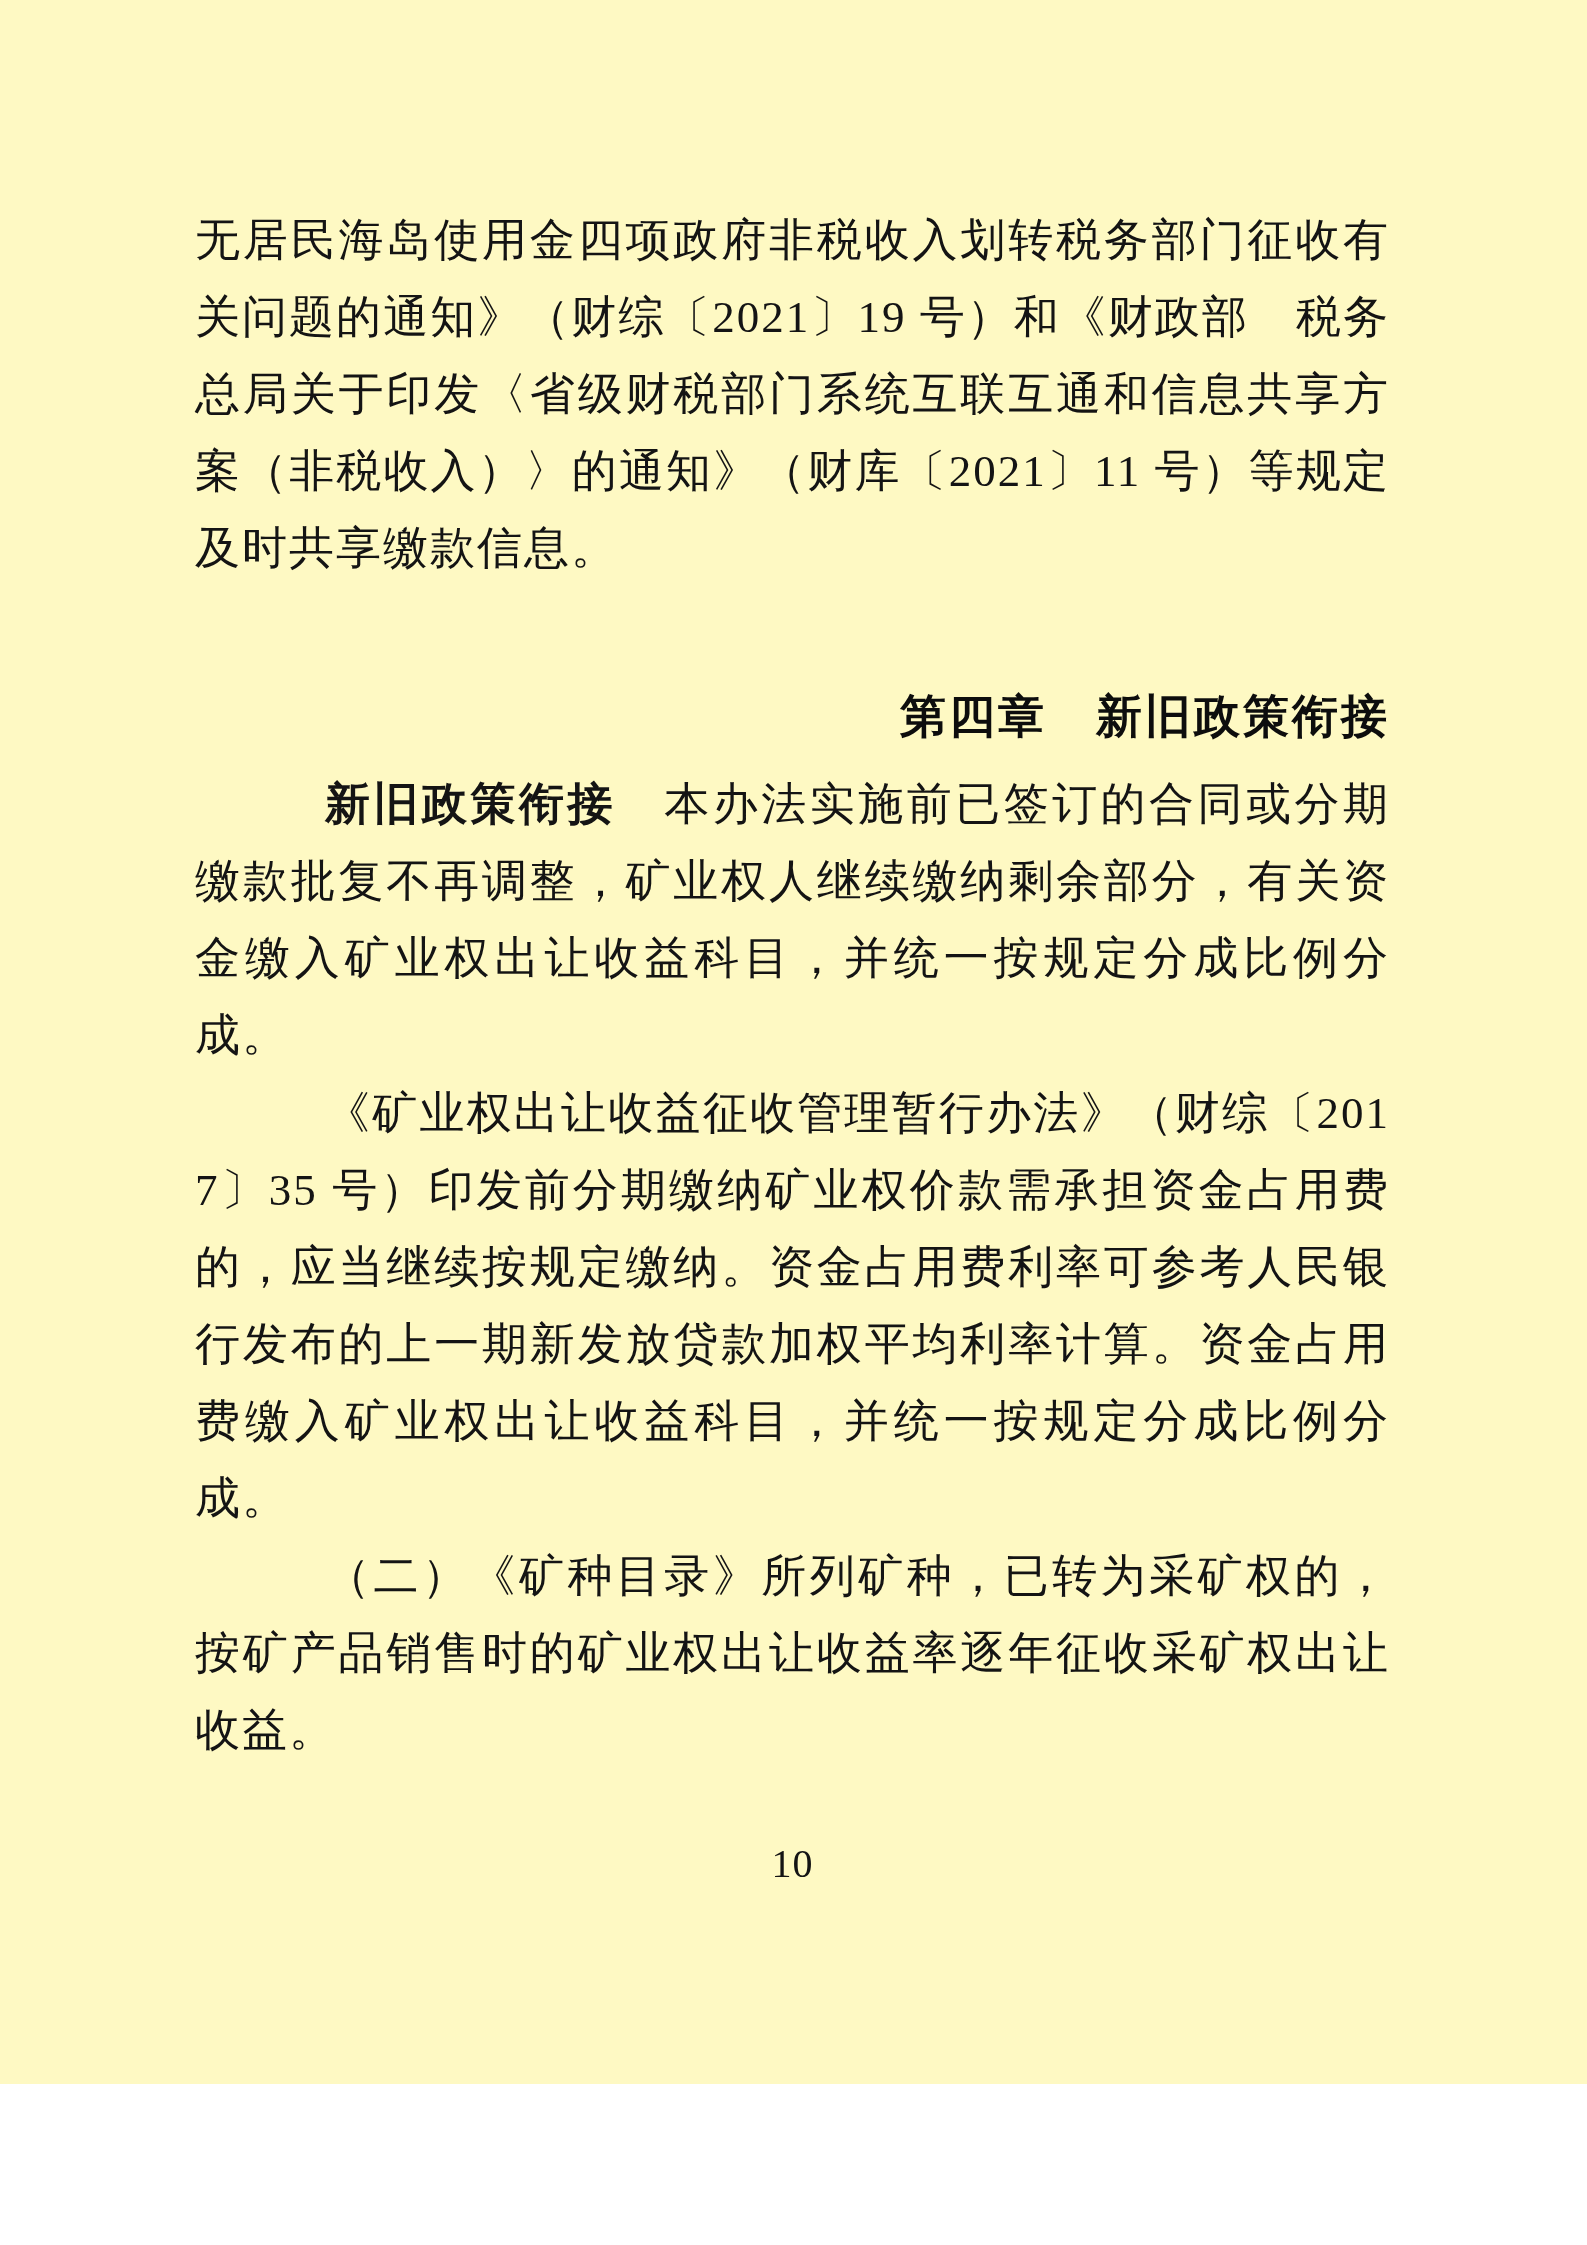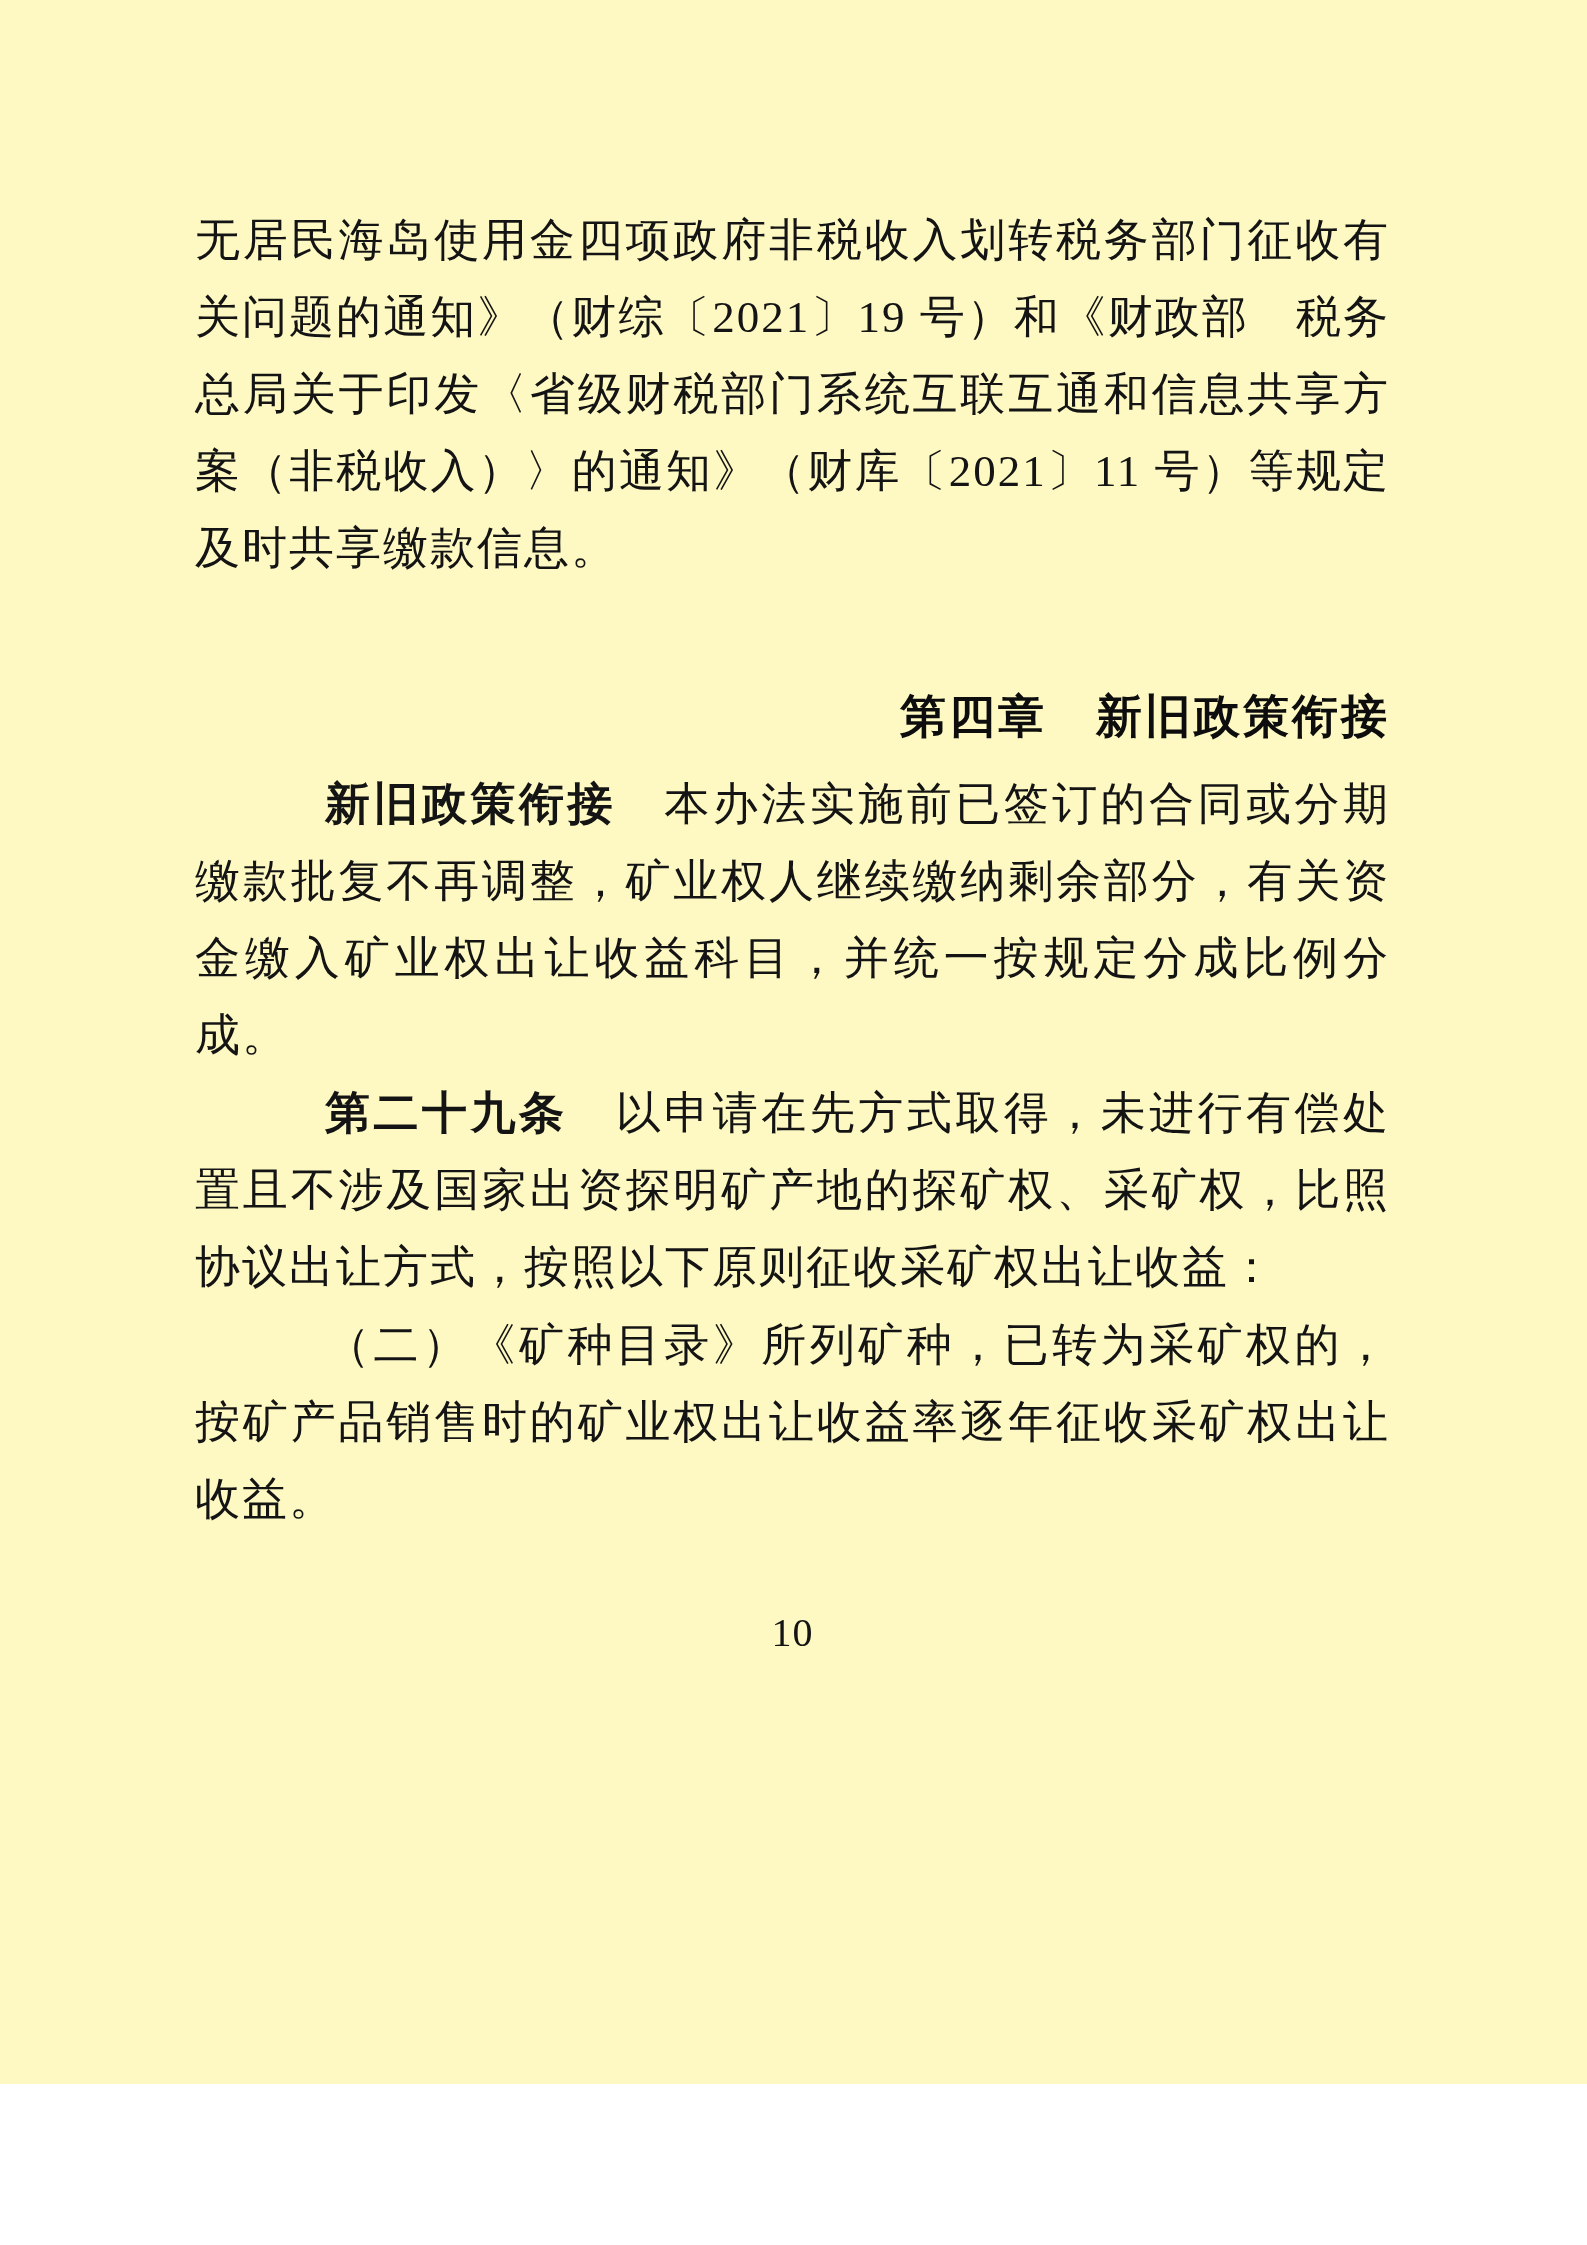--- a/index.html
+++ b/index.html
@@ -64,22 +64,22 @@
 <div class="page">
   <div class="content">
 
     <p class="body-para">无居民海岛使用金四项政府非税收入划转税务部门征收有关问题的通知》（财综〔2021〕19 号）和《财政部　税务总局关于印发〈省级财税部门系统互联互通和信息共享方案（非税收入）〉的通知》（财库〔2021〕11 号）等规定及时共享缴款信息。</p>
 
     <h2 class="chapter-heading">第四章　新旧政策衔接</h2>
 
     <div id="articles">
   <p class="body-para indent"><b class="article-no">新旧政策衔接</b><span>　本办法实施前已签订的合同或分期缴款批复不再调整，矿业权人继续缴纳剩余部分，有关资金缴入矿业权出让收益科目，并统一按规定分成比例分成。</span></p>
 
+  <p class="body-para indent"><b class="article-no"></b><span>《矿业权出让收益征收管理暂行办法》（财综〔2017〕35 号）印发前分期缴纳矿业权价款需承担资金占用费的，应当继续按规定缴纳。资金占用费利率可参考人民银行发布的上一期新发放贷款加权平均利率计算。资金占用费缴入矿业权出让收益科目，并统一按规定分成比例分成。</span></p>
 
-  <p class="body-para indent"><b class="article-no">第二十九条</b><span>　以申请在先方式取得，未进行有偿处置且不涉及国家出资探明矿产地的探矿权、采矿权，比照协议出让方式，按照以下原则征收采矿权出让收益：</span></p>
 
 
   <p class="body-para indent"><b class="article-no"></b><span>（二）《矿种目录》所列矿种，已转为采矿权的，按矿产品销售时的矿业权出让收益率逐年征收采矿权出让收益。</span></p>
 </div>
 
     <div class="page-number">10</div>
   </div>
 </div>
 
 </body></html>

